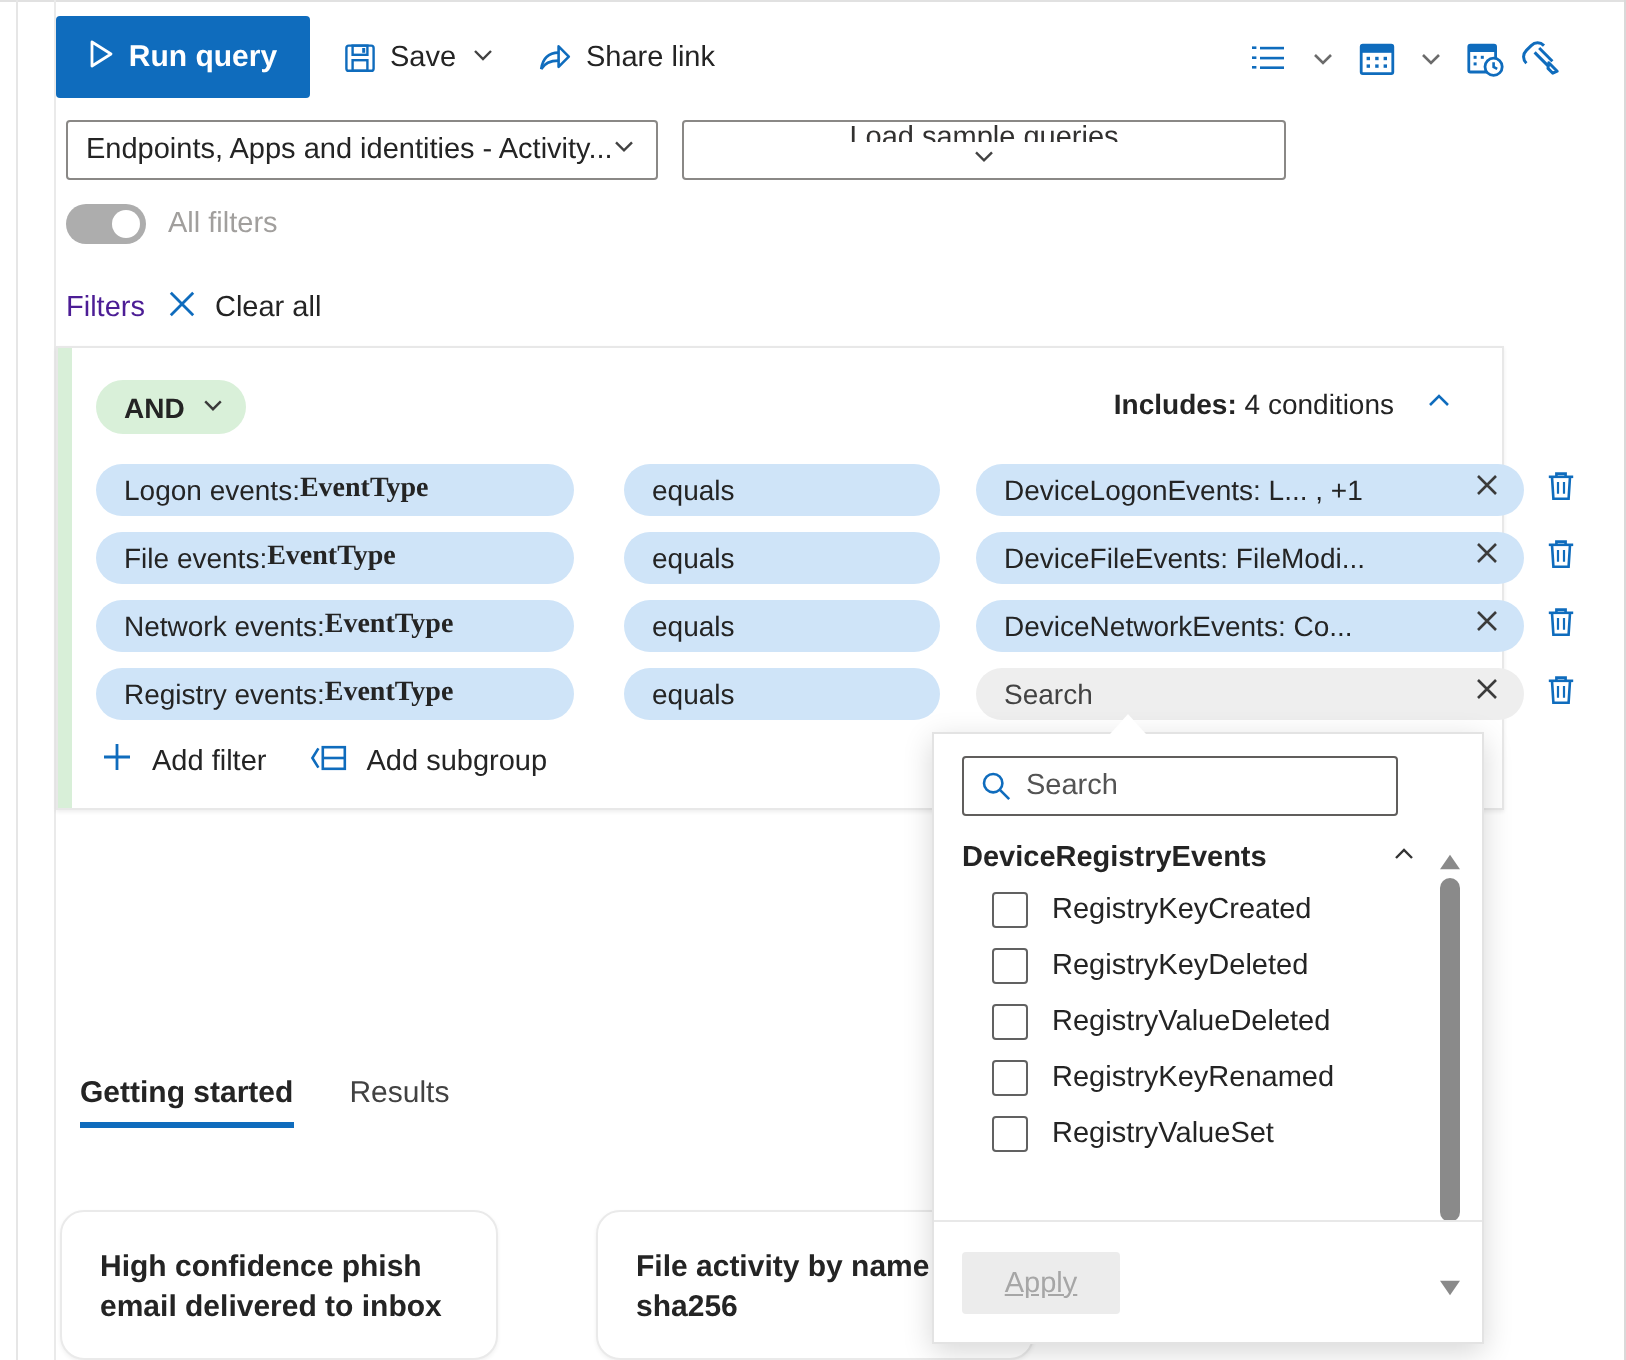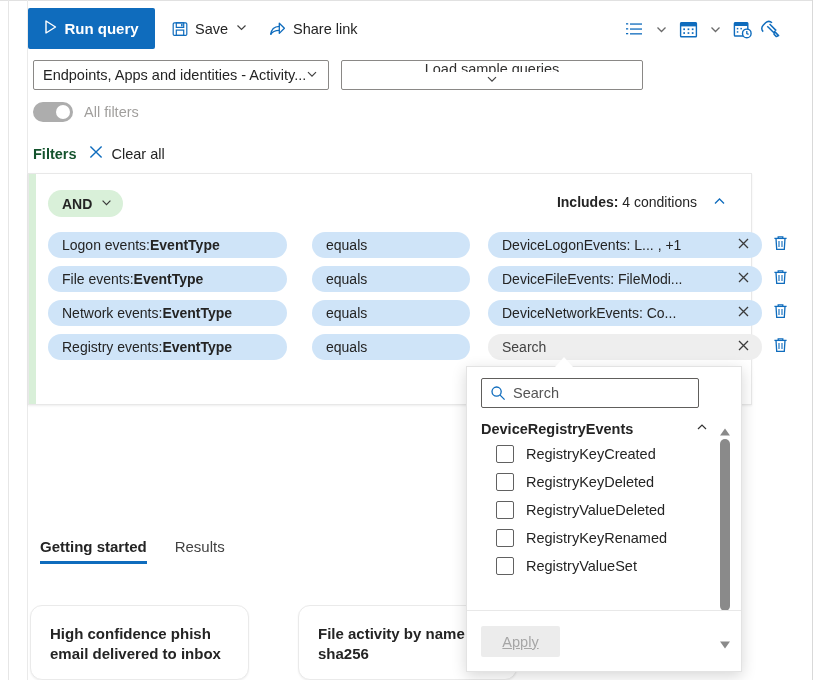--- a/index.html
+++ b/index.html
@@ -51,21 +51,21 @@
   .sel-sample { left:341px; top:60px; width:302px; color:#323130;flex-direction:column; }
 
   
   .togrow { position:absolute; left:33px; top:102px; display:flex; align-items:center; gap:11px; }
   .toggle { width:40px; height:20px; border-radius:10px; background:#adadad; position:relative; cursor:pointer; }
   .toggle .knob { position:absolute; top:3px; right:3px; width:14px; height:14px; border-radius:50%; background:#fff; }
   .tog-label { font-size:14.5px; color:#a19f9d; }
 
   
   .fhead { position:absolute; left:33px; top:143px; display:flex; align-items:center; gap:10px; }
-  .fhead .ftitle { font-size:14.5px; font-weight:700; color:#14532d; }
+  .fhead .ftitle { font-size:14.5px; font-weight:400; color:#4c1d95; }
   .fhead .clearall { display:flex; align-items:center; gap:7px; font-size:14.5px; color:#242424; cursor:pointer; }
 
   
   .fgroup {
     position:absolute; left:28px; top:173px; width:724px; height:232px;
     background:#fff; border:1px solid #e8e8e8;
     box-shadow:0 1px 2px rgba(0,0,0,0.07);
   }
   .fgroup .greenbar { position:absolute; left:0; top:0; width:7px; height:100%; background:#d8efd8; }
 
@@ -79,21 +79,21 @@
   .includes b { font-weight:700; }
   .collapse { position:absolute; right:3px; top:2px; width:22px; height:22px; display:flex; align-items:center; justify-content:center; color:#0f6cbd; cursor:pointer; }
 
   
   .conds { position:absolute; left:19px; top:54px; right:12px; }
   .crow { position:relative; height:34px; margin-bottom:0px; display:flex; align-items:center; }
   .pill {
     height:26px; border-radius:13px; background:#cfe4f8; display:flex; align-items:center;
     padding:0 14px; font-size:14px; color:#242424; cursor:pointer; overflow:hidden; white-space:nowrap;
   }
-  .pill b { font-weight:700; }
+  .pill b { font-weight:700;font-family:Liberation Serif, serif; }
   .p-field { position:absolute; left:0; width:239px; }
   .p-op    { position:absolute; left:264px; width:158px; justify-content:flex-start; }
   .p-val   { position:absolute; left:440px; width:236px; border-radius:13px 0 0 13px; padding-right:6px; }
   .p-val.active { background:#eeeeee; color:#424242; }
   .clearx {
     position:absolute; left:676px; width:38px; height:26px; background:#cfe4f8;
     border-radius:0 13px 13px 0; display:flex; align-items:center; justify-content:center;
     color:#242424; cursor:pointer;
   }
   .clearx.active { background:#eeeeee; }
@@ -440,20 +440,40 @@
               <path d="M5.2 3.4 V1.8 H9.8 V3.4" fill="none" stroke="#0f6cbd" stroke-width="1.3"></path>
               <path d="M3.0 3.4 L3.7 14.4 H11.3 L12.0 3.4" fill="none" stroke="#0f6cbd" stroke-width="1.3"></path>
               <path d="M6.0 6.0 V11.9 M9.0 6.0 V11.9" stroke="#0f6cbd" stroke-width="1.1"></path>
             </svg>
           </span>
         </div>
       </div>
     </div>
   </div>
 
+  <div class="addrow">
+    <span class="addlink">
+      <span>
+        <svg width="17" height="17" viewBox="0 0 17 17">
+            <path d="M8.5 2 V15 M2 8.5 H15" stroke="#0f6cbd" stroke-width="1.4"></path>
+          </svg>
+      </span>
+      <span>Add filter</span>
+    </span>
+    <span class="addlink">
+      <span>
+        <svg width="19" height="16" viewBox="0 0 19 16">
+          <path d="M4.2 3.2 L1.2 8 L4.2 12.8" fill="none" stroke="#0f6cbd" stroke-width="1.3"></path>
+          <rect x="6.4" y="2.6" width="11" height="10.8" fill="none" stroke="#0f6cbd" stroke-width="1.3"></rect>
+          <path d="M6.4 8 H17.4" stroke="#0f6cbd" stroke-width="1.3"></path>
+        </svg>
+      </span>
+      <span>Add subgroup</span>
+    </span>
+  </div>
 
   <div class="tabs">
     <div class="tab sel2">
       <span>Getting started</span>
     </div>
     <div class="tab">
       <span>Results</span>
     </div>
   </div>
 

